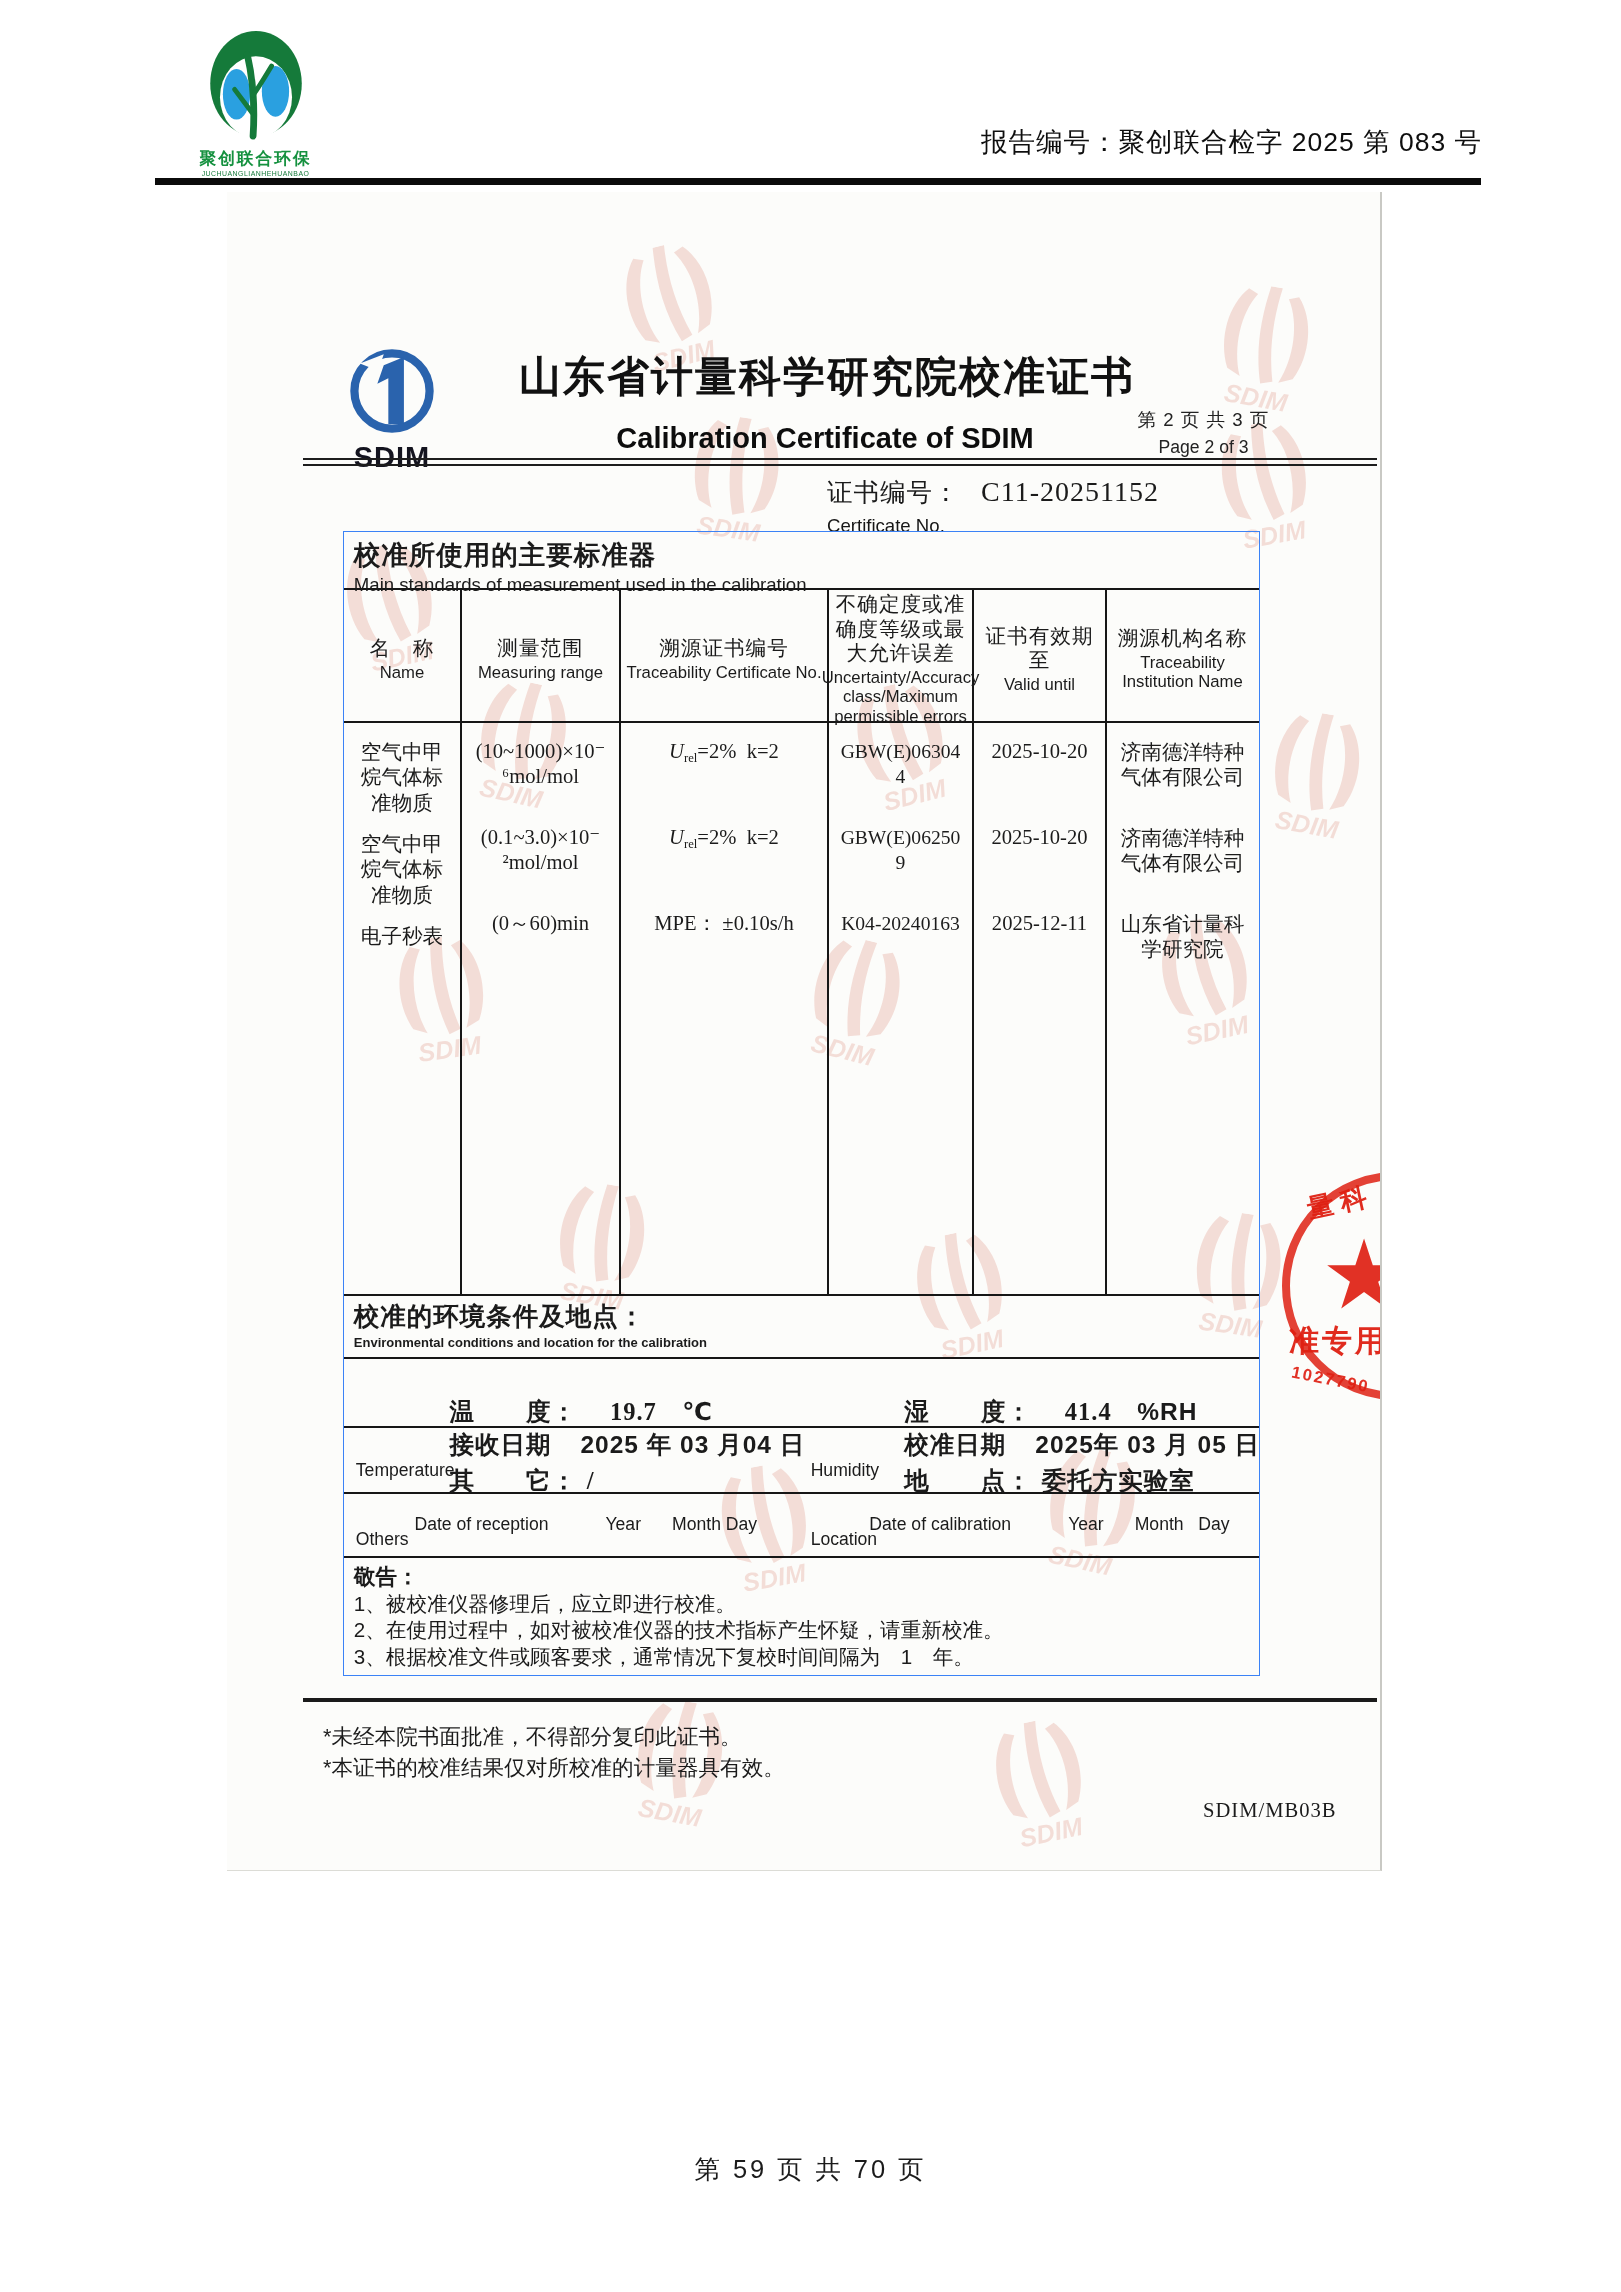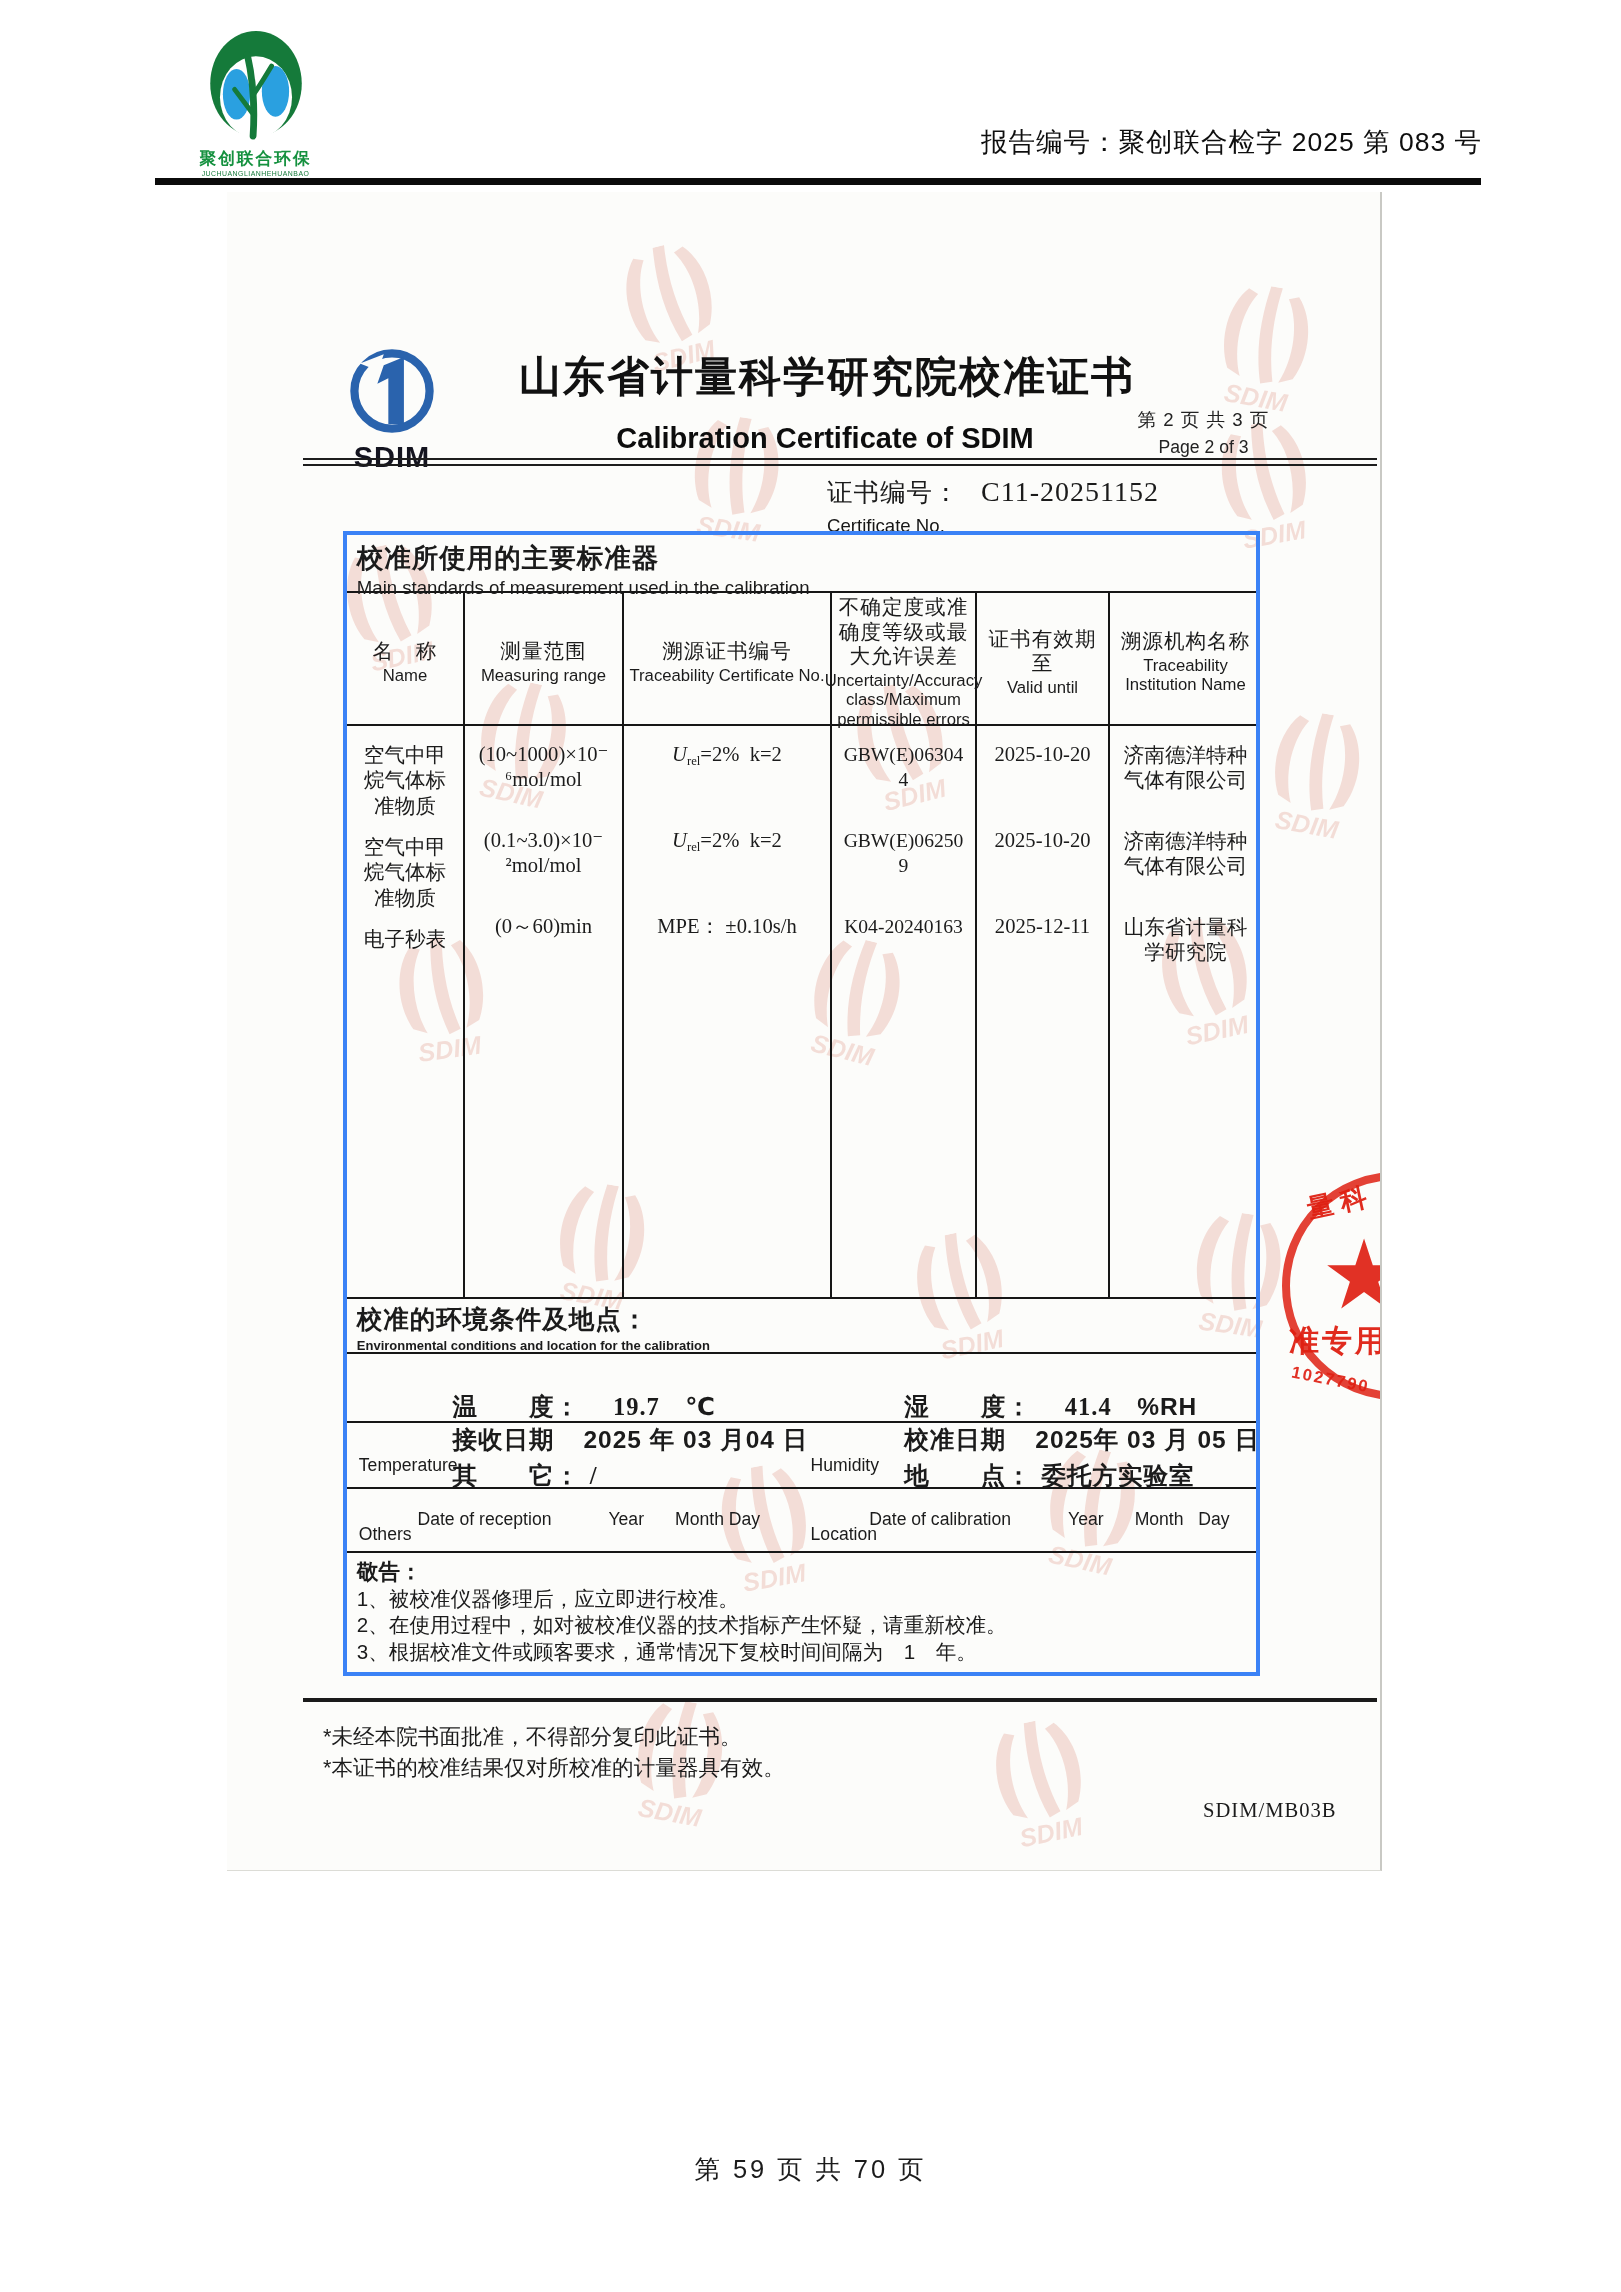--- a/index.html
+++ b/index.html
@@ -38,39 +38,39 @@
   .double-rule{left:76px;top:266px;width:1074px;}
   .double-rule .r1{height:0;border-top:2.9px solid #1d1d1d;}
   .double-rule .r2{height:0;border-top:2px solid #1d1d1d;margin-top:3.9px;}
 
   .certno-block{left:600px;top:283px;}
   .certno-label{font-size:25.5px;letter-spacing:1px;}
   .certno-value{font-size:28px;letter-spacing:1px;margin-left:21.6px;}
   .certno-en{font-size:18.6px;margin-top:4.9px;color:#161616;}
 
   
-  .std-table{left:116px;top:339px;width:917px;height:1145px;border:4px solid #3b82f6;box-sizing:border-box;background:transparent;}
+  .std-table{left:116px;top:339px;width:917px;height:1145px;border:1px solid #3b82f6;box-sizing:border-box;background:transparent;}
   .tbl-title{height:58px;box-sizing:border-box;padding:4.9px 0 0 9.8px;border-bottom:2px solid #161616;}
   .tt-cn{font-size:26.5px;font-weight:bold;letter-spacing:1px;}
   .tt-en{font-size:18.6px;margin-top:1px;}
   .tbl-head{display:grid;grid-template-columns:118px 159px 208px 145px 133px 151px;height:133px;box-sizing:border-box;border-bottom:2px solid #161616;}
   .th{border-right:2px solid #161616;display:flex;flex-direction:column;justify-content:center;align-items:center;text-align:center;padding:2px 3.9px;box-sizing:border-box;}
   .th:last-child{border-right:none;}
   .th-cn{font-size:20.6px;line-height:24.5px;letter-spacing:1px;}
   .th-en{font-size:16.7px;line-height:19.6px;margin-top:2px;}
   .tbl-body{display:grid;grid-template-columns:118px 159px 208px 145px 133px 151px;height:571px;box-sizing:border-box;}
   .tb-col{border-right:2px solid #161616;box-sizing:border-box;padding:0 7.8px;}
   .tb-col:last-child{border-right:none;}
   .slot{min-height:86px;padding-top:15.7px;box-sizing:border-box;text-align:center;font-size:20.6px;line-height:25.5px;white-space:pre-wrap;}
   .slot.s3{min-height:0;}
   .trace .slot{word-break:break-all;font-size:19.6px;}
   .u-sub{font-size:12.7px;vertical-align:-3.9px;}
   .u-pre{font-style:italic;}
 
-  .env-title{height:55px;box-sizing:border-box;border-top:2px solid #161616;padding:2.9px 0 0 9.8px;}
+  .env-title{height:63px;box-sizing:border-box;border-top:2px solid #161616;padding:2.9px 0 0 9.8px;}
   .et-cn{font-size:25.5px;font-weight:bold;letter-spacing:1px;}
   .et-en{font-size:13px;margin-top:1px;font-weight:bold;}
   .row-2col{box-sizing:border-box;border-top:2px solid #161616;display:flex;}
   .row-2col .half{width:51%;box-sizing:border-box;padding:7.8px 0 0 11.8px;}
   .row-2col .half.right{width:49%;padding-left:0;}
   .l1{font-size:24.5px;font-weight:600;letter-spacing:1px;white-space:pre;}
   .l1 .val{font-weight:600;margin-left:33px;letter-spacing:1px;}
   .l1 .unit{margin-left:25.5px;font-weight:600;}
   .l1 .val-tight{font-weight:600;margin-left:9.8px;}
   .l2{font-size:17.6px;font-weight:400;margin-top:3.9px;white-space:pre;}

